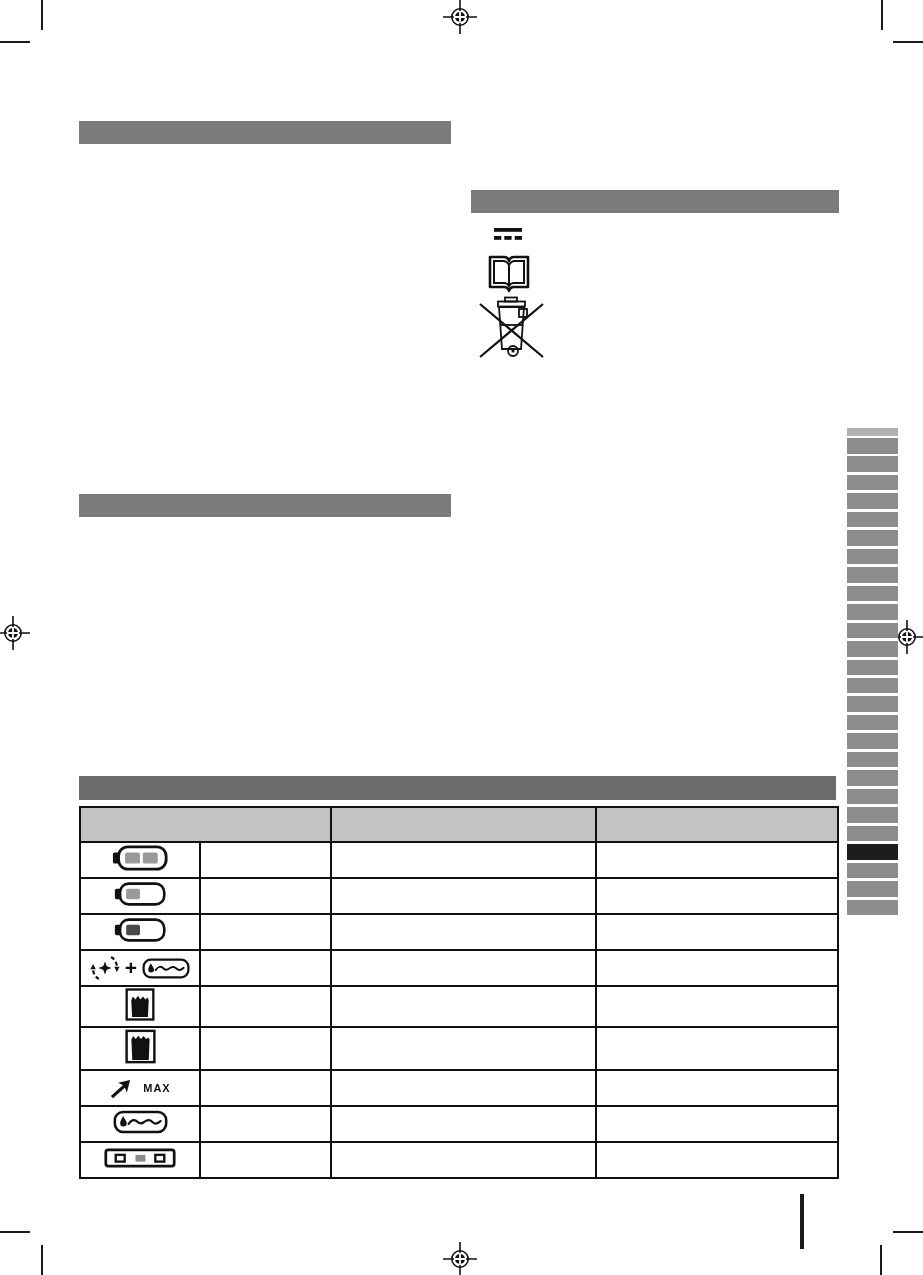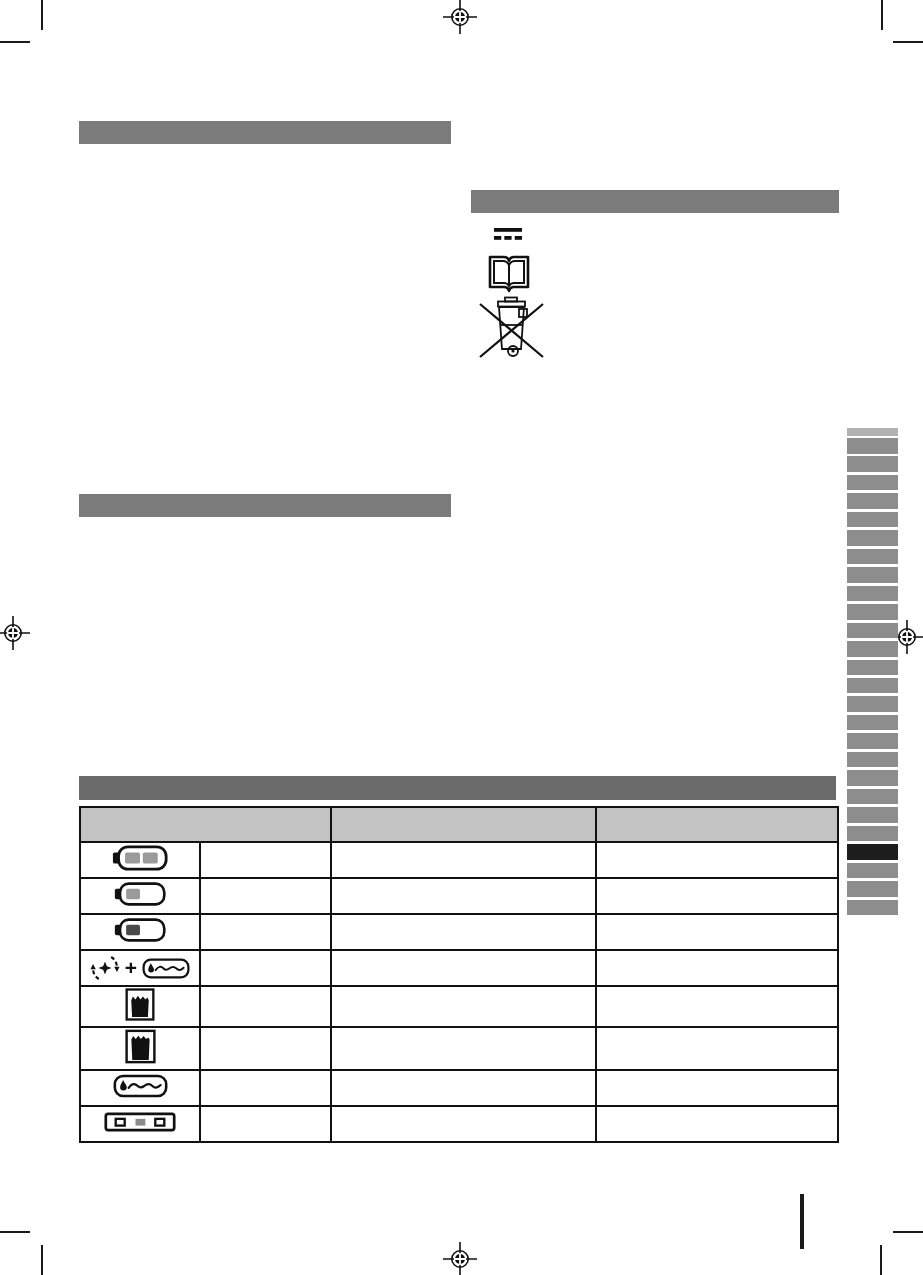--- a/index.html
+++ b/index.html
@@ -202,20 +202,34 @@
         <svg width="33" height="37" viewBox="0 0 38 42">
           <rect x="3" y="3" width="32" height="36" fill="none" stroke="#111" stroke-width="2.8"></rect>
           <path d="M8.5 13 L10.5 9 L13.5 12.5 L16.5 8.5 L19.5 12.5 L22.5 9 L25.5 12.5 L28 10.5 L29.5 13 L28.5 36.5 L9.5 36.5 Z" fill="#111"></path>
         </svg>
       </td>
       <td></td>
       <td></td>
       <td></td>
     </tr>
 
+    <tr>
+      <td class="icon-cell">
+        <div class="icon-wrap">
+          <svg width="25" height="23" viewBox="0 0 26 24">
+            <path d="M3 21 L17 8.5" stroke="#111" stroke-width="3.4" fill="none"></path>
+            <polygon points="22,3 9.5,6 16,9 18.5,16.5" fill="#111"></polygon>
+          </svg>
+          <span class="max-label">MAX</span>
+        </div>
+      </td>
+      <td></td>
+      <td></td>
+      <td></td>
+    </tr>
 
     <tr>
       <td class="icon-cell">
         <svg width="55" height="24" viewBox="0 0 60 26">
           <rect x="2" y="2" width="56" height="22" rx="9" fill="none" stroke="#111" stroke-width="2.8"></rect>
           <path d="M11 6.5 C9 10.5 7.8 12.5 7.8 14.3 A3.6 3.6 0 0 0 15 14.3 C15 12.5 13 10.5 11 6.5 Z" fill="#111"></path>
           <path d="M17 15 Q22 8 27 13 Q30 16 34 13 Q39 9 43 13 Q47 17 52 12" fill="none" stroke="#111" stroke-width="2.4" stroke-linecap="round"></path>
         </svg>
       </td>
       <td></td>

